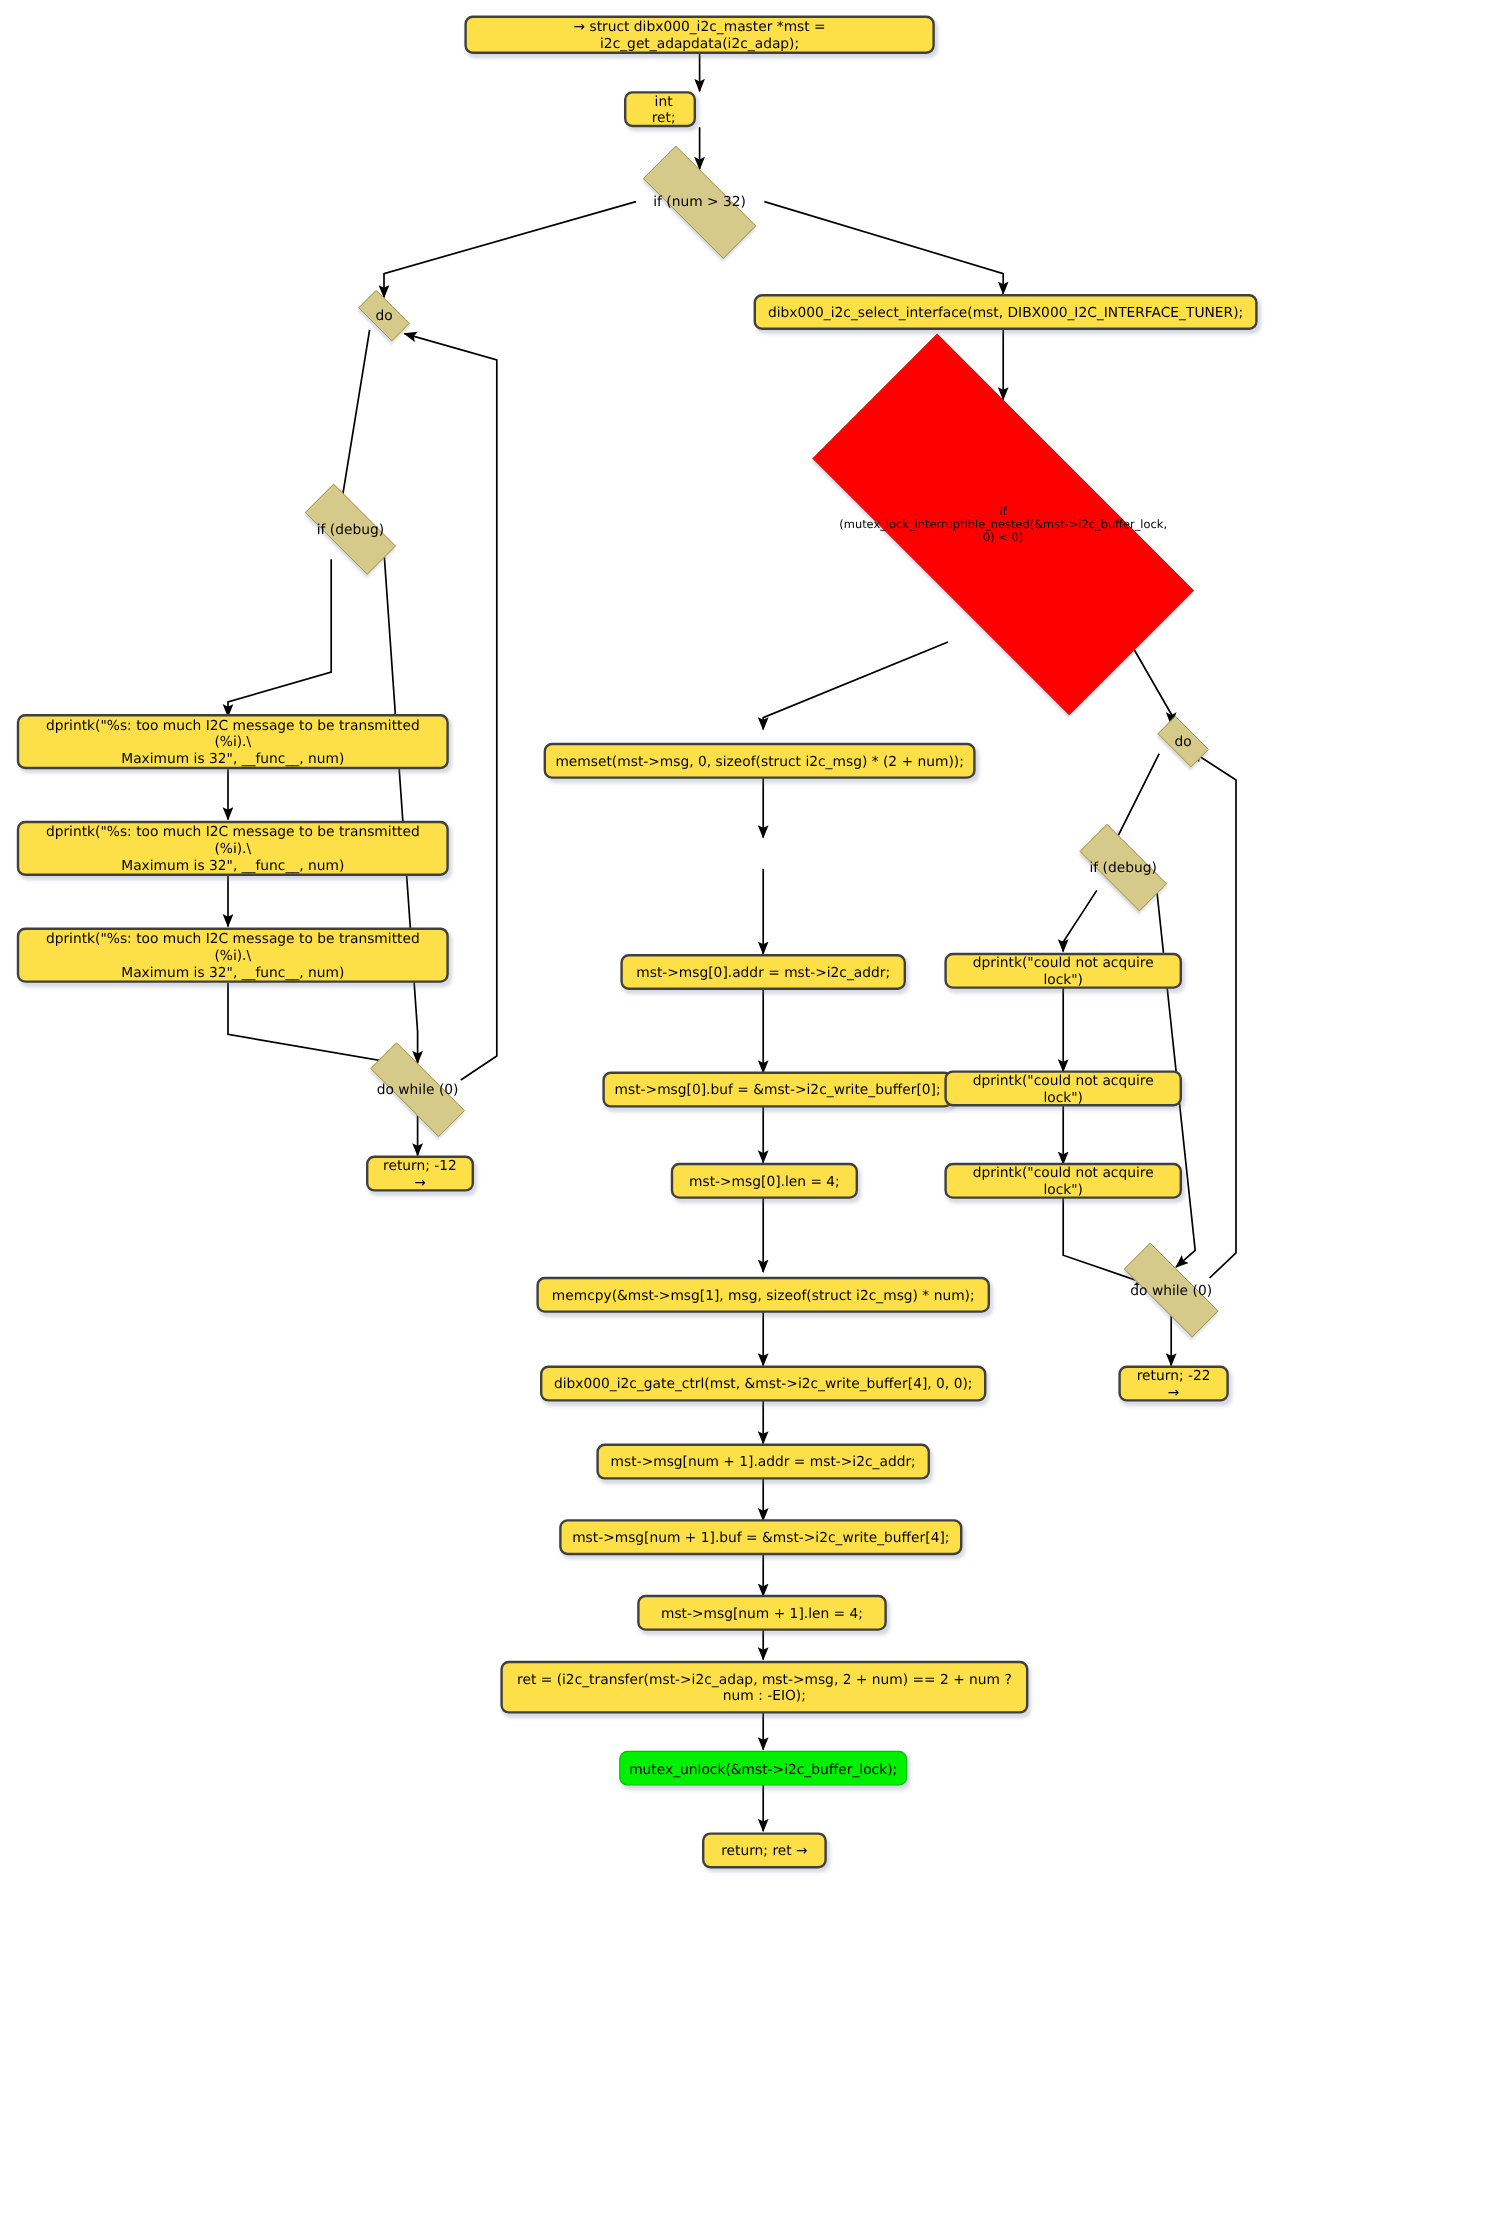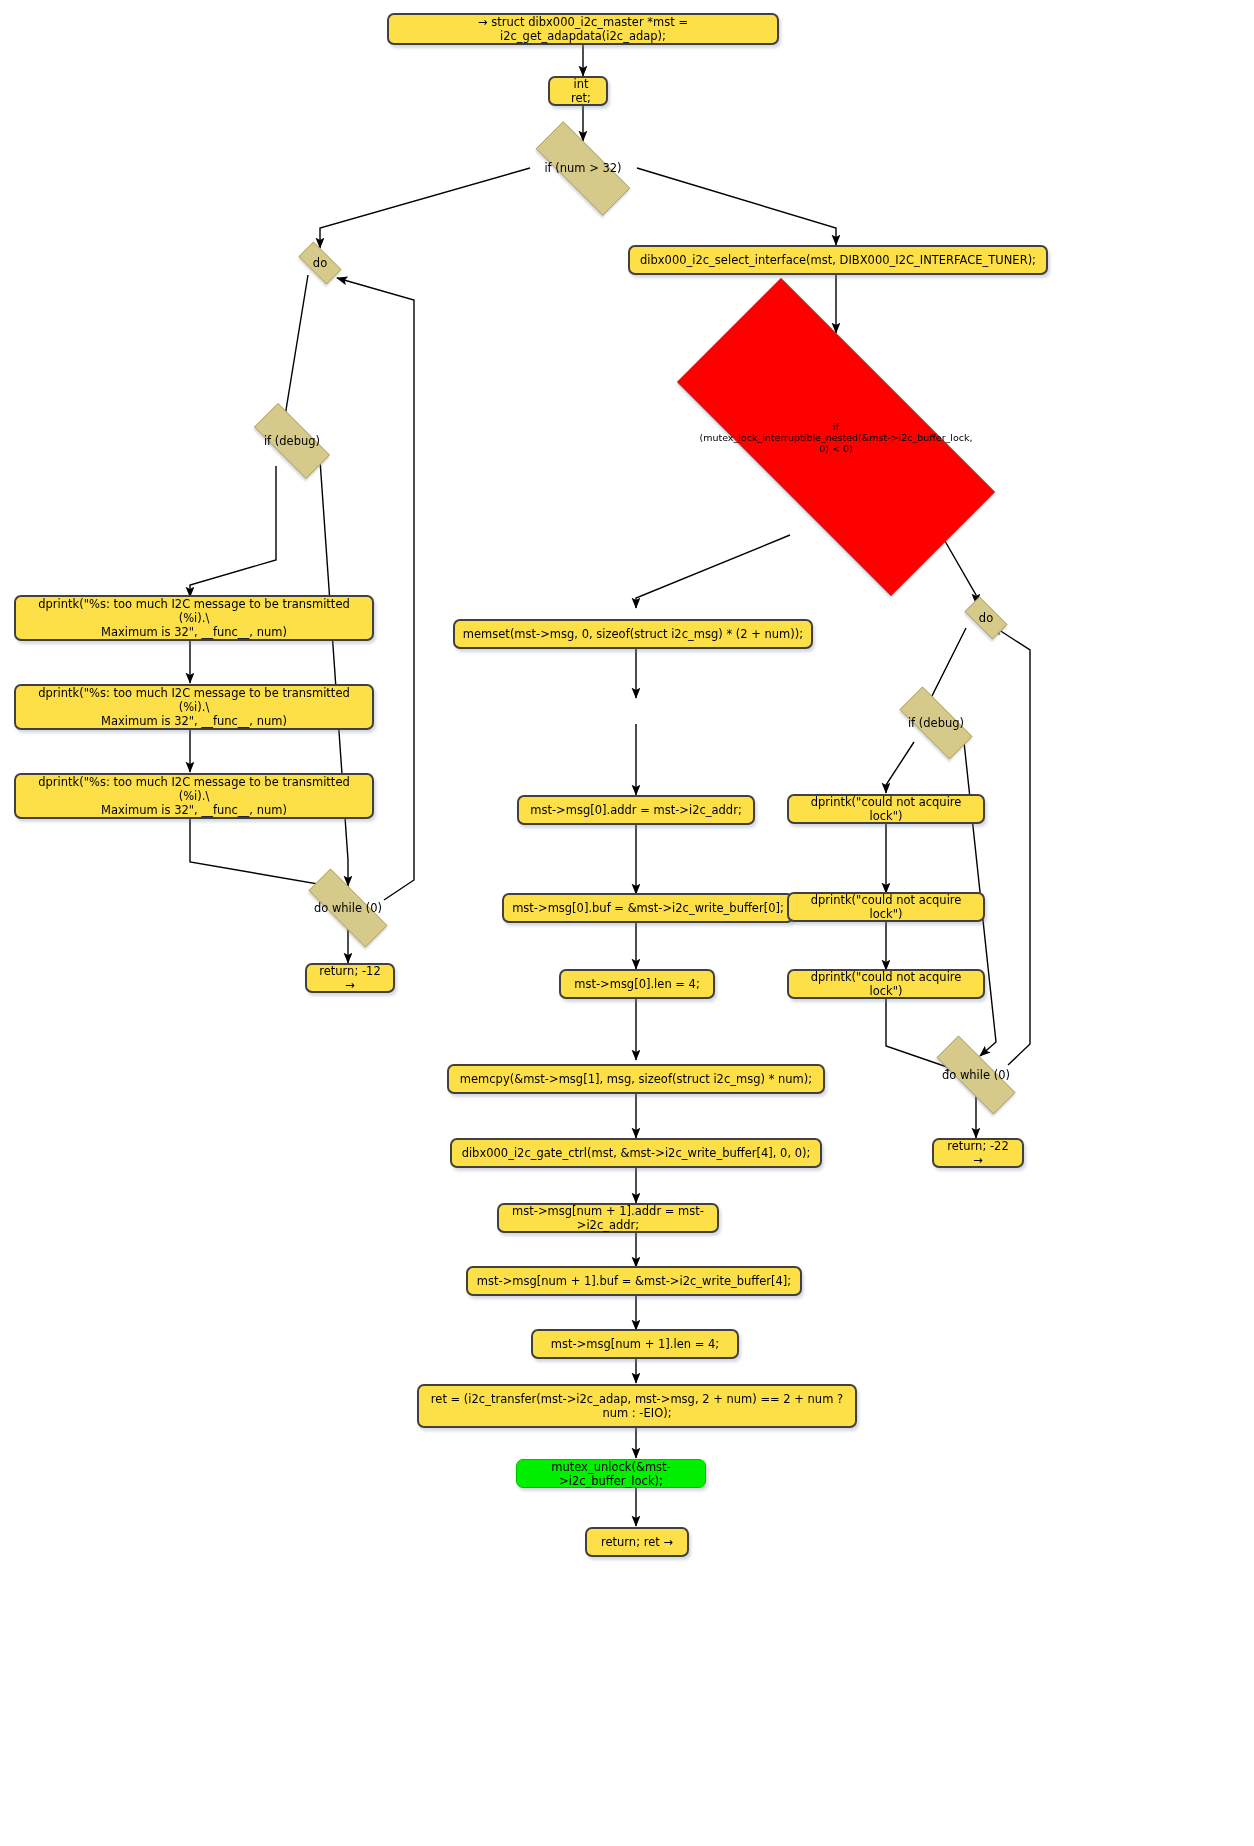--- a/index.html
+++ b/index.html
@@ -165,21 +165,21 @@
       <path d="M1008,1065 L1030,1044 L1030,650 L993,626"></path>
 
       <path d="M976,1094 L976,1138"></path>
     </g>
   </svg>
 
   <div class="node box" style="left:387px; top:13px; width:392px; height:32px;">
     <span>→ struct dibx000_i2c_master *mst = i2c_get_adapdata(i2c_adap);</span>
   </div>
 
-  <div class="node box" style="left:548px; top:76px; width:60px; height:30px;padding-left:13px;">
+  <div class="node box" style="left:520px; top:76px; width:60px; height:30px;padding-left:13px;">
     <span>int ret;</span>
   </div>
 
   <div class="node diamond" style="left:516px; top:141px; width:134px; height:55px;">
     <div class="dshape"></div>
     <div class="dlabel">if (num &gt; 32)</div>
   </div>
 
   <div class="node diamond" style="left:292px; top:248px; width:56px; height:30px;">
     <div class="dshape"></div>
@@ -275,38 +275,38 @@
   </div>
 
   <div class="node box" style="left:450px; top:1138px; width:372px; height:30px;">
     <span>dibx000_i2c_gate_ctrl(mst, &amp;mst-&gt;i2c_write_buffer[4], 0, 0);</span>
   </div>
 
   <div class="node box" style="left:932px; top:1138px; width:92px; height:30px;">
     <span>return; -22 →</span>
   </div>
 
-  <div class="node box" style="left:497px; top:1203px; width:222px; height:30px;">
+  <div class="node box" style="left:497px; top:1203px; width:278px; height:30px;">
     <span>mst-&gt;msg[num + 1].addr = mst-&gt;i2c_addr;</span>
   </div>
 
   <div class="node box" style="left:466px; top:1266px; width:336px; height:30px;">
     <span>mst-&gt;msg[num + 1].buf = &amp;mst-&gt;i2c_write_buffer[4];</span>
   </div>
 
   <div class="node box" style="left:531px; top:1329px; width:208px; height:30px;">
     <span>mst-&gt;msg[num + 1].len = 4;</span>
   </div>
 
   <div class="node box" style="left:417px; top:1384px; width:440px; height:44px;">
     <span>ret = (i2c_transfer(mst-&gt;i2c_adap, mst-&gt;msg, 2 + num) == 2 + num ?
 num : -EIO);</span>
   </div>
 
-  <div class="node box green" style="left:516px; top:1459px; width:190px; height:29px;">
+  <div class="node box green" style="left:516px; top:1459px; width:240px; height:29px;">
     <span>mutex_unlock(&amp;mst-&gt;i2c_buffer_lock);</span>
   </div>
 
   <div class="node box" style="left:585px; top:1527px; width:104px; height:30px;">
     <span>return; ret →</span>
   </div>
 
 </div>
 
 </body></html>

